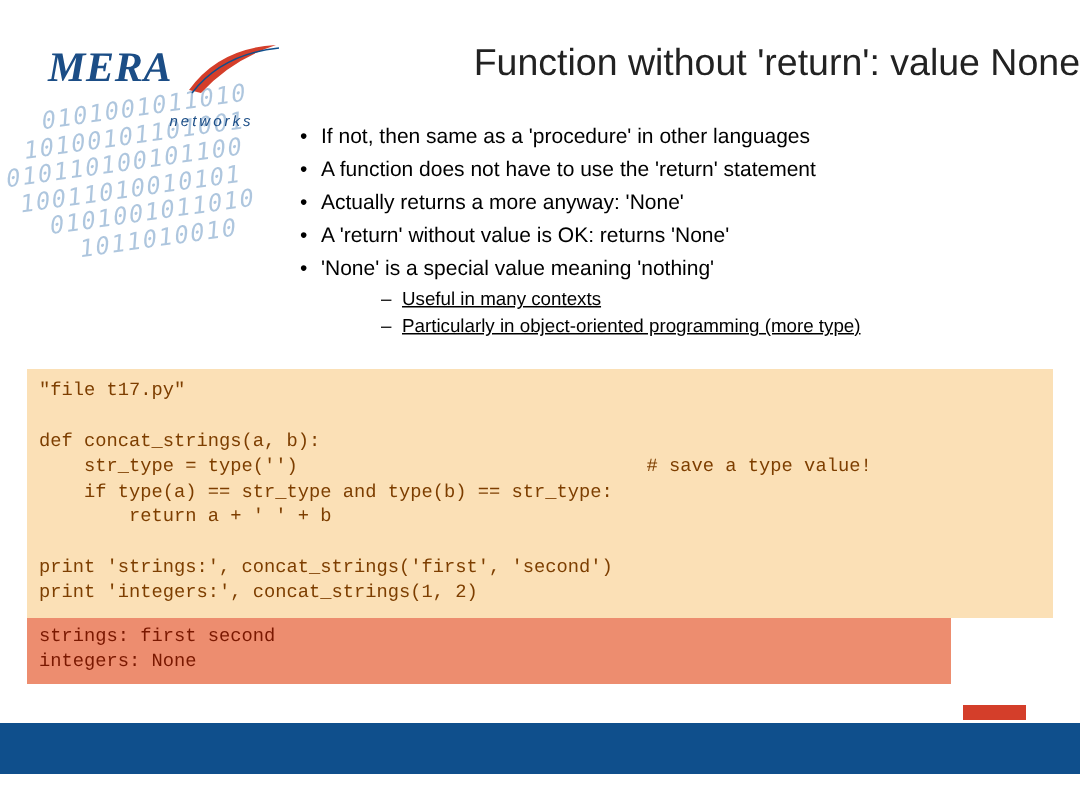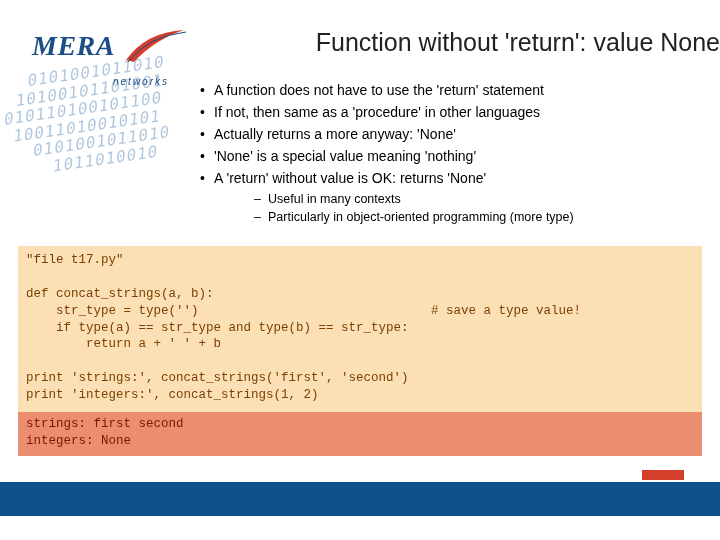--- a/index.html
+++ b/index.html
@@ -80,20 +80,21 @@
     position: absolute;
     left: 0; top: 0;
     font-size: 14px;
   }
   .bullets li.sub {
     font-size: 12.5px;
     color: #000;
     margin-bottom: 4px;
     padding-left: 68px;
     position: relative;
+    text-decoration: underline;
   }
   .bullets li.sub::before {
     content: "–";
     position: absolute;
     left: 54px; top: 0;
   }
   .code-block {
     position: absolute;
     top: 246px; left: 18px;
     width: 684px;
@@ -102,21 +103,21 @@
     font-size: 12.5px;
     color: #7d3e00;
     line-height: 1.35;
     padding: 6px 8px 8px;
     white-space: pre;
     z-index: 3;
   }
   .output-block {
     position: absolute;
     top: 412px; left: 18px;
-    width: 684px;
+    width: 616px;
     background: #ed8d6f;
     font-family: "Courier New", monospace;
     font-size: 12.5px;
     color: #7a1800;
     line-height: 1.35;
     padding: 4px 8px 6px;
     white-space: pre;
     z-index: 3;
   }
   .footer-bar {
@@ -151,25 +152,25 @@
     <path d="M2 34 Q 22 6 60 4 Q 30 14 10 36 Z" fill="#d43e2a"></path>
     <path d="M4 36 Q 24 10 62 6" fill="none" stroke="#0f4f8c" stroke-width="1"></path>
   </svg>
 </div>
 <div class="logo-sub">networks</div>
 
 <div class="title">Function without 'return': value None</div>
 
 <div class="bullets">
   <ul>
+    <li class="main">If not, then same as a 'procedure' in other languages</li>
     <li class="main">A function does not have to use the 'return' statement</li>
-    <li class="main">If not, then same as a 'procedure' in other languages</li>
     <li class="main">Actually returns a more anyway: 'None'</li>
+    <li class="main">A 'return' without value is OK: returns 'None'</li>
     <li class="main">'None' is a special value meaning 'nothing'</li>
-    <li class="main">A 'return' without value is OK: returns 'None'</li>
     <li class="sub">Useful in many contexts</li>
     <li class="sub">Particularly in object-oriented programming (more type)</li>
   </ul>
 </div>
 
 <div class="code-block">"file t17.py"
 
 def concat_strings(a, b):
     str_type = type('')                               # save a type value!
     if type(a) == str_type and type(b) == str_type:

